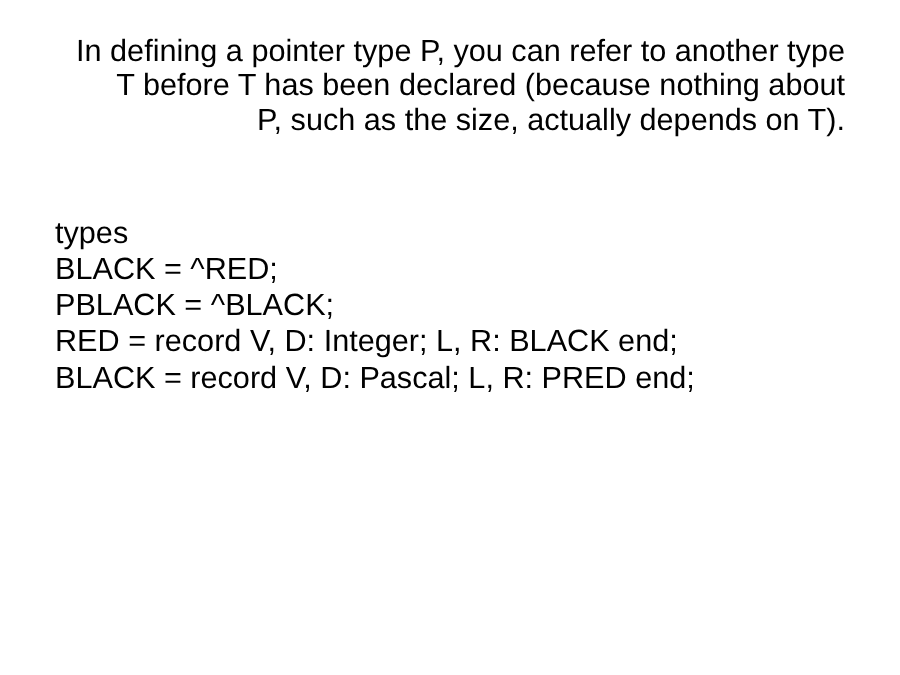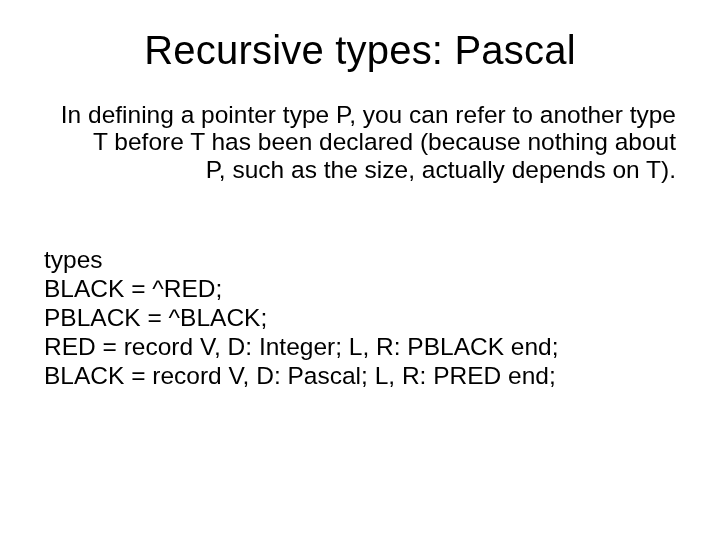--- a/index.html
+++ b/index.html
@@ -43,27 +43,26 @@
     margin-top: 34px;
     font-family: Arial, Helvetica, sans-serif;
     white-space: pre;
   }
 </style>
 </head>
 <body>
 
 <div class="slide">
 
-  <h1 class="title">Recursive types: Pascal</h1>
 
   <p class="body-text">
     <span class="hang">In defining a pointer type P, you can refer to another type T before T has been declared (because nothing about P, such as the size, actually depends on T).</span>
   </p>
 
   <div class="code-block">
 <span>types</span>
 <span>BLACK = ^RED;</span>
 <span>PBLACK = ^BLACK;</span>
-<span>RED = record V, D: Integer; L, R: PBLACK end;</span>
+<span>RED = record V, D: Integer; L, R: BLACK end;</span>
 <span>BLACK = record V, D: Pascal; L, R: PRED end;</span>
   </div>
 
 </div>
 
 </body></html>

